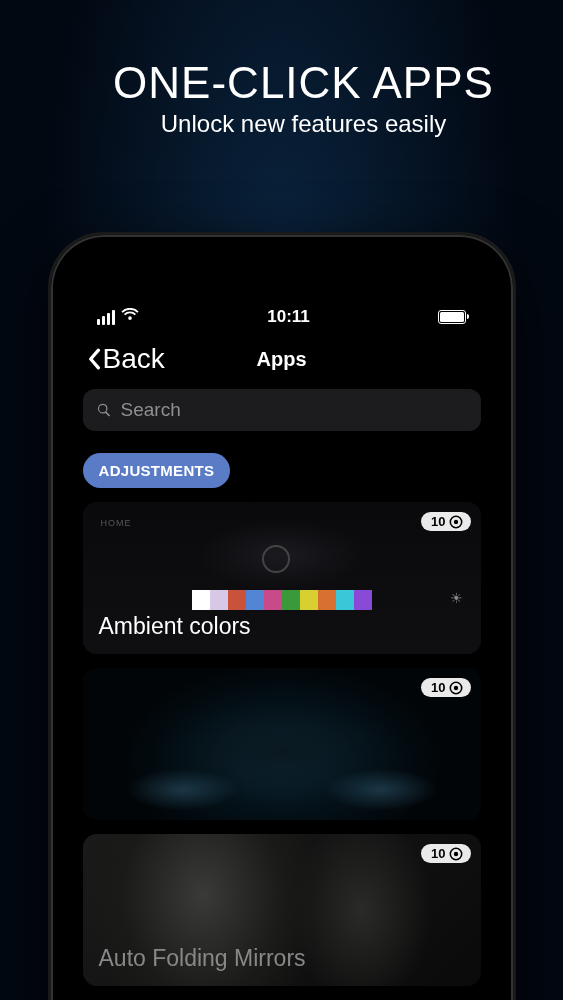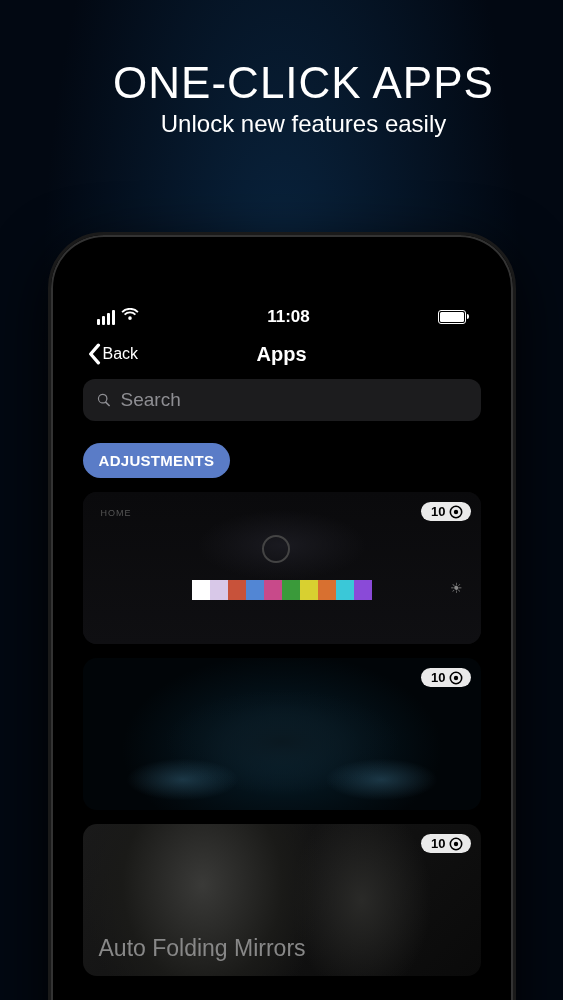--- a/index.html
+++ b/index.html
@@ -113,21 +113,21 @@
 .nav-bar {
   display: flex;
   align-items: center;
   justify-content: space-between;
   color: #fff;
   padding: 8px 4px 14px;
 }
 .back-btn {
   display: flex;
   align-items: center;
-  font-size: 16px;
+  font-size: 28px;
   gap: 2px;
 }
 .back-btn svg { width: 14px; height: 22px; }
 .nav-title {
   font-size: 20px;
   font-weight: 600;
   position: absolute;
   left: 50%;
   transform: translateX(-50%);
 }
@@ -279,21 +279,21 @@
             <span></span>
             <span></span>
             <span></span>
         </span>
         <span class="wifi-icon">
           <svg viewBox="0 0 20 14">
               <path fill="#fff" d="M10 12.5a2 2 0 100-4 2 2 0 000 4zm-5.3-5.3a7.5 7.5 0 0110.6 0l1.4-1.4a9.5 9.5 0 00-13.4 0l1.4 1.4zm-2.8-2.8a11.5 11.5 0 0116.2 0l1.4-1.4a13.5 13.5 0 00-19 0l1.4 1.4z"></path>
             </svg>
         </span>
       </div>
-      <div>11:08</div>
+      <div>10:11</div>
       <div class="status-right">
         <span class="battery">
             <span class="battery-fill"></span>
           </span>
       </div>
     </div>
 
     <div class="nav-bar">
       <div class="back-btn">
         <svg viewBox="0 0 12 20">
@@ -331,20 +331,21 @@
           <span style="background: rgb(138, 74, 216);"></span>
         </div>
       <span class="sun-icon">☀</span>
       <div class="badge">
         <span>10</span>
         <svg viewBox="0 0 16 16">
             <circle cx="8" cy="8" r="6.5" fill="none" stroke="#000" stroke-width="1.8"></circle>
             <circle cx="8" cy="8" r="2.5" fill="#000"></circle>
           </svg>
       </div>
+      <div class="card-title">Ambient colors</div>
     </div>
 
     <div class="card card2">
       <div class="car-silhouette"></div>
       <div class="badge">
         <span>10</span>
         <svg viewBox="0 0 16 16">
             <circle cx="8" cy="8" r="6.5" fill="none" stroke="#000" stroke-width="1.8"></circle>
             <circle cx="8" cy="8" r="2.5" fill="#000"></circle>
           </svg>

